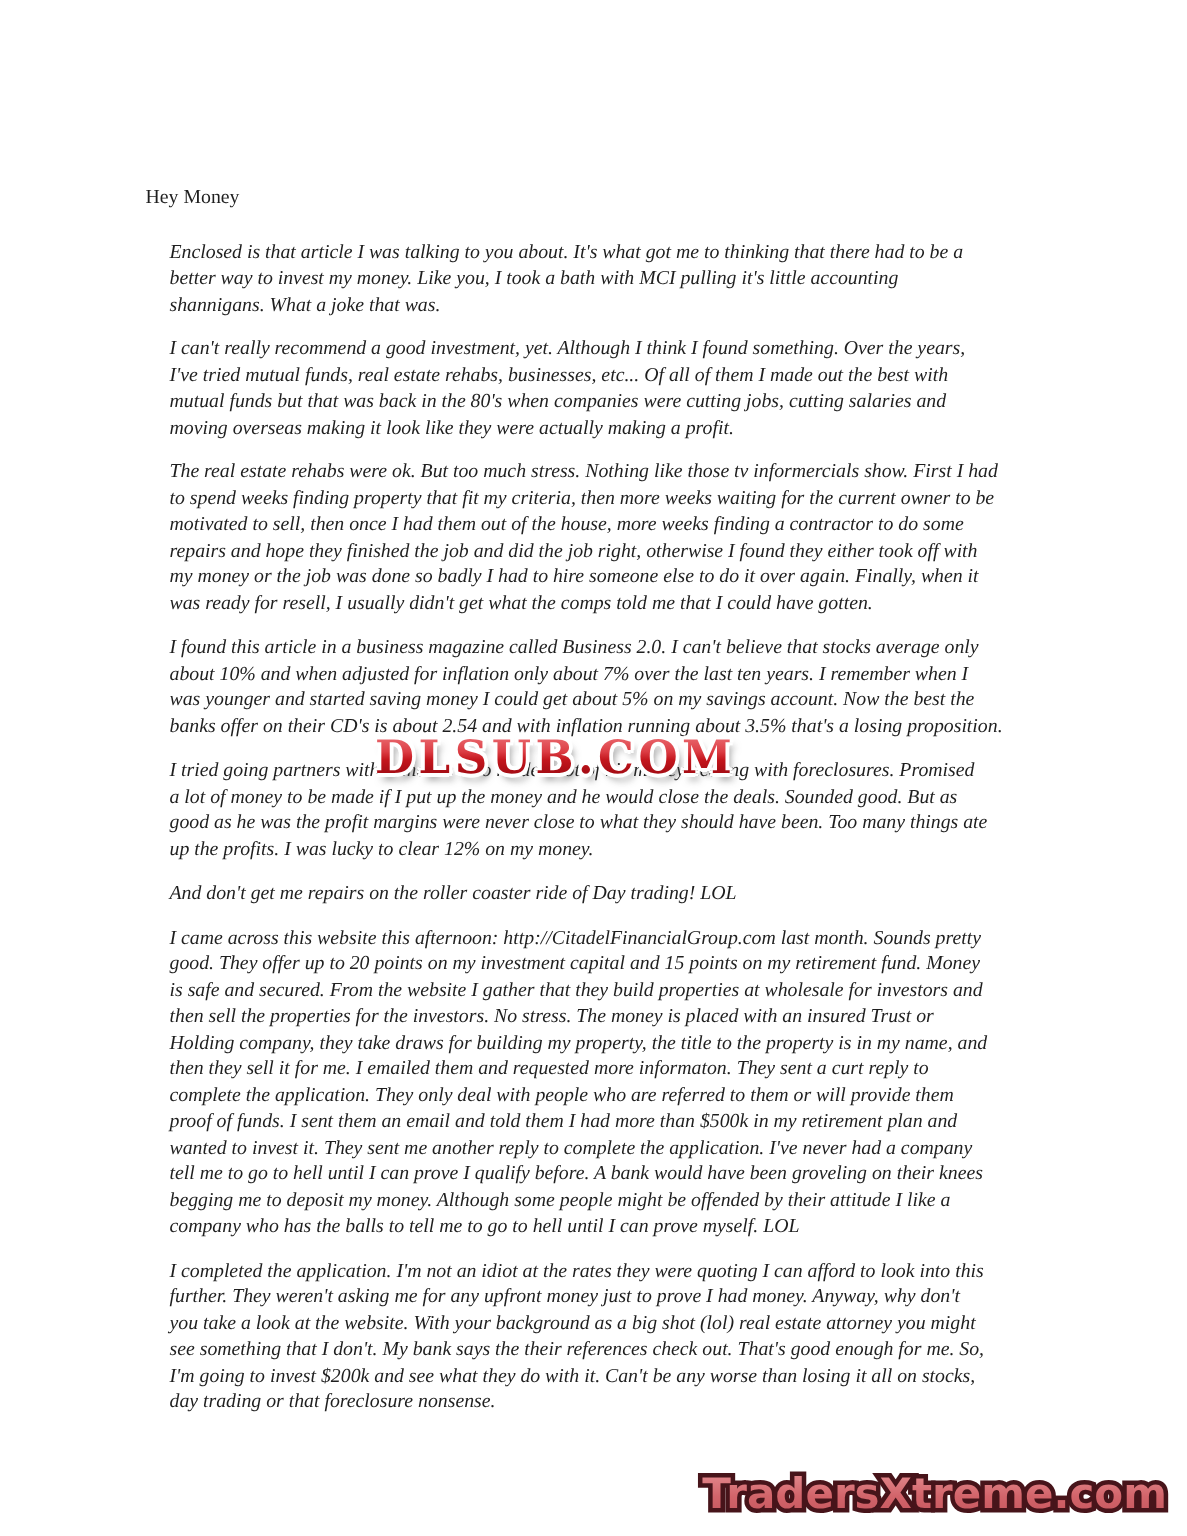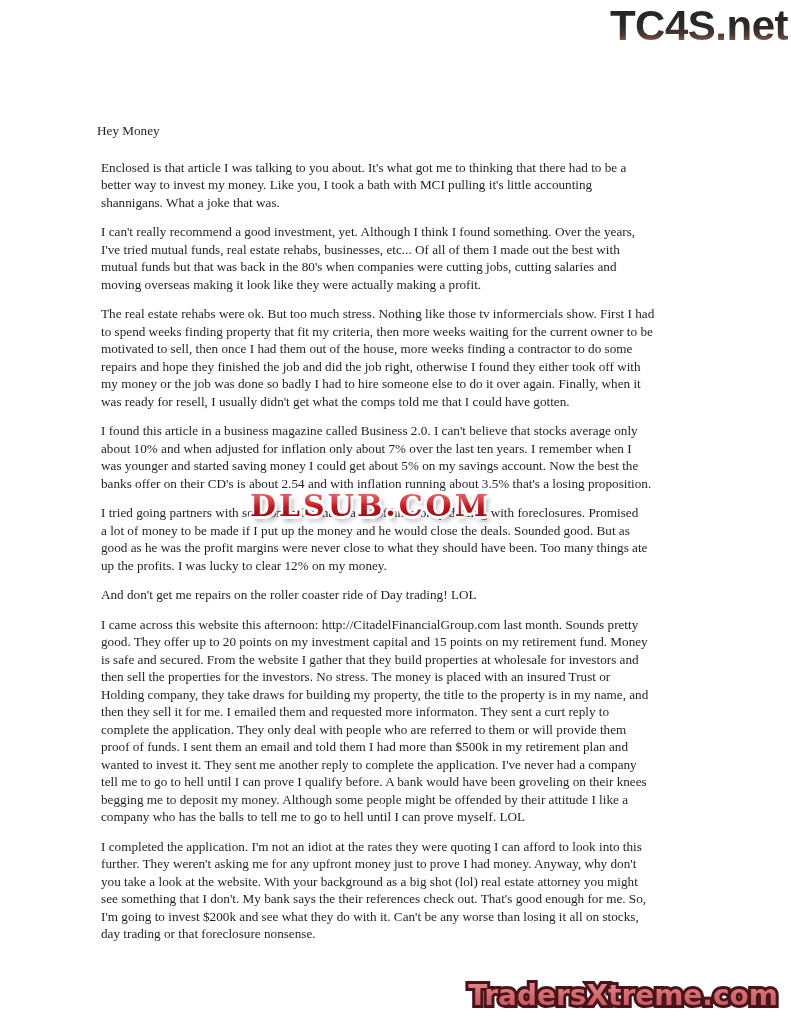--- a/index.html
+++ b/index.html
@@ -16,21 +16,21 @@
   .letter {
     position: absolute;
     left: 97px;
     top: 122px;
     width: 660px;
     font-size: 13.2px;
     line-height: 17.5px;
     color: #1f1f1f;
   }
   .letter .greeting { margin: 0 0 19px 0; white-space: pre-line; }
-  .letter p { margin: 0 0 12px 4px; white-space: pre-line; }
+  .letter p { margin: 0 0 12px 16px; white-space: pre-line; font-style: italic; }
 
   
   .wm { position: absolute; display: grid; pointer-events: none; }
   .wm .layer { grid-area: 1 / 1; white-space: nowrap; }
 
   
   .tc4s {
     top: 5px;
     right: 3px;
     font-family: "Liberation Sans", sans-serif;
@@ -103,23 +103,20 @@
       background-clip: text;
       color: transparent;
     }
   }
 </style>
 </head>
 <body>
 
 <div class="page">
 
-  <div class="wm tc4s">
-    <span class="layer front">TC4S.net</span>
-  </div>
 
   <div class="letter">
     <div class="greeting">Hey Money</div>
     <p>Enclosed is that article I was talking to you about. It's what got me to thinking that there had to be a
 better way to invest my money. Like you, I took a bath with MCI pulling it's little accounting
 shannigans. What a joke that was.</p>
     <p>I can't really recommend a good investment, yet. Although I think I found something. Over the years,
 I've tried mutual funds, real estate rehabs, businesses, etc... Of all of them I made out the best with
 mutual funds but that was back in the 80's when companies were cutting jobs, cutting salaries and
 moving overseas making it look like they were actually making a profit.</p>

